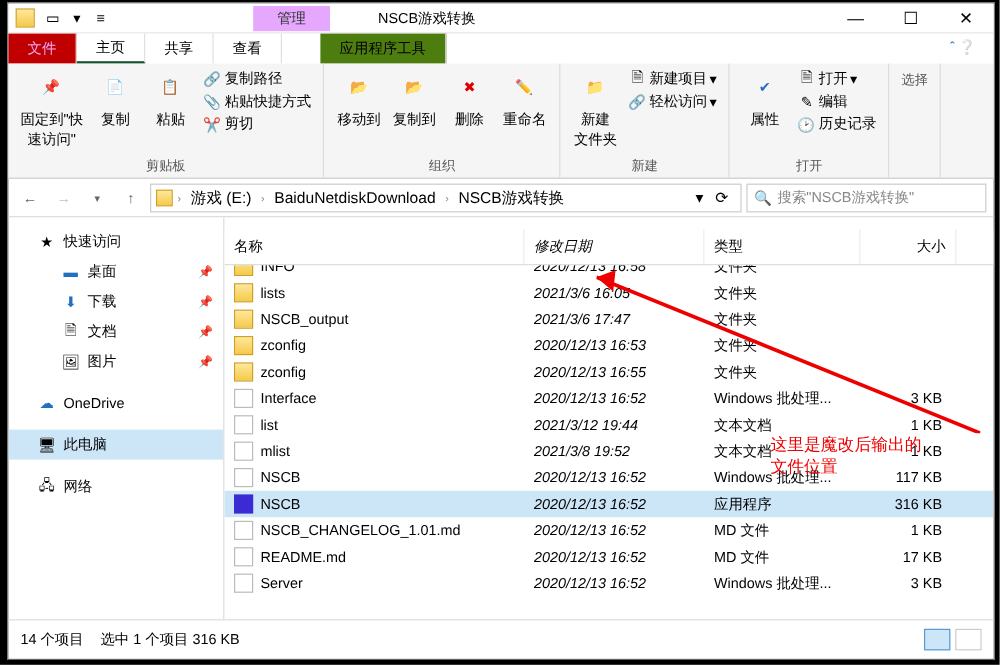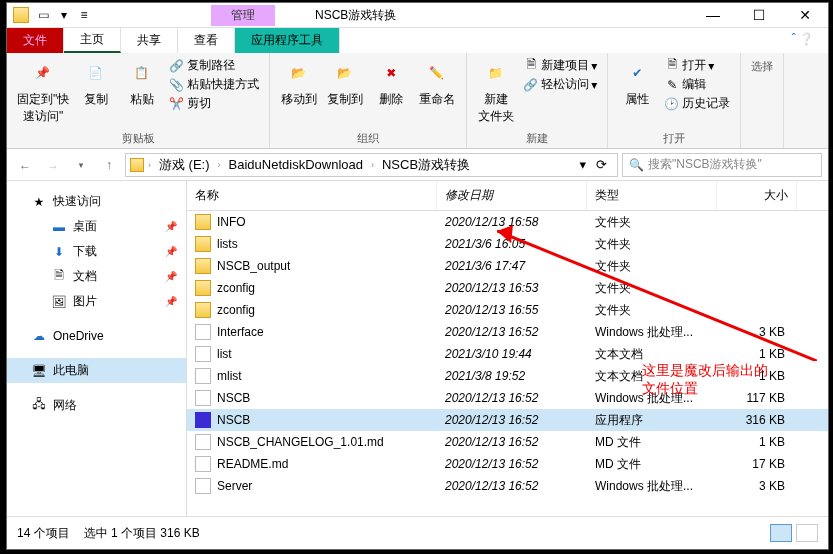--- a/index.html
+++ b/index.html
@@ -13,21 +13,21 @@
   .qat span { width: 14px; height: 14px; display: inline-flex; align-items: center; justify-content: center; }
   .tb-contextual { margin-left: 120px; background: #e6a8ff; color: #333; padding: 2px 20px; font-size: 12px; }
   .tb-title { margin-left: 40px; font-size: 12px; }
   .tb-ctrl { margin-left: auto; display: flex; }
   .tb-ctrl div { width: 46px; height: 25px; display: flex; align-items: center; justify-content: center; font-size: 14px; }
 
   .tabs { height: 25px; display: flex; align-items: stretch; background: #fff; }
   .tab { padding: 4px 16px; font-size: 12px; border-right: 1px solid #e0e0e0; display: flex; align-items: center; }
   .tab.file { background: #c00000; color: #f0abfc; }
   .tab.active { background: #fff; border-bottom: 2px solid #14532d; }
-  .tab.ctx { background: #14b8a6; }
+  .tab.ctx { background: #4d7c0f; margin-left: 32px; }
   .help { margin-left: auto; padding: 4px 14px; color: #2070c0; }
 
   .ribbon { height: 96px; background: #f5f5f5; border-bottom: 1px solid #ccc; display: flex; }
   .rgroup { border-right: 1px solid #ddd; padding: 4px 10px 2px 10px; display: flex; flex-direction: column; align-items: center; justify-content: space-between; }
   .rgroup .label { font-size: 11px; color: #555; padding-top: 2px; }
   .rtop { display: flex; align-items: flex-start; gap: 8px; flex: 1; }
   .rbtn { display: flex; flex-direction: column; align-items: center; gap: 2px; font-size: 12px; min-width: 38px; }
   .rbtn .ico { width: 32px; height: 32px; display: flex; align-items: center; justify-content: center; }
   .rbtn.small { flex-direction: row; min-width: auto; font-size: 12px; }
   .rbtn.small .ico { width: 16px; height: 16px; }
@@ -43,21 +43,21 @@
 
   .body { flex: 1; display: flex; overflow: hidden; }
   .side { width: 180px; border-right: 1px solid #ddd; padding: 8px 0; overflow: auto; }
   .side-item { padding: 4px 8px 4px 24px; display: flex; align-items: center; gap: 6px; font-size: 12px; }
   .side-item .i { width: 16px; height: 16px; display: inline-flex; align-items: center; justify-content: center; }
   .side-item.sub { padding-left: 44px; }
   .side-item.sel { background: #cde6f7; }
   .side-item .pin { margin-left: auto; color: #888; font-size: 10px; }
 
   .list { flex: 1; overflow: auto; font-size: 12px; position: relative; }
-  .lh { display: flex; border-bottom: 1px solid #ddd; background: #fff; position: sticky; top: 0; }
+  .lh { display: flex; border-bottom: 1px solid #ddd; background: #fff; position: sticky; top: 10px; }
   .lh div { padding: 6px 8px; border-right: 1px solid #eee; }
   .c-name { width: 250px; } .c-date { width: 150px; font-style: italic; } .c-type { width: 130px; } .c-size { width: 80px; text-align: right; }
   .row { display: flex; align-items: center; height: 22px; }
   .row.sel { background: #cde6f7; }
   .row .c-name { display: flex; align-items: center; gap: 6px; padding-left: 8px; }
   .row .c-date, .row .c-type { padding-left: 8px; }
   .row .c-size { padding-right: 12px; }
   .fico { width: 16px; height: 16px; flex-shrink: 0; }
   .fico.folder { background: linear-gradient(#ffe89c,#f5c94a); border: 1px solid #d0a020; }
   .fico.file { background: #fff; border: 1px solid #bbb; }
@@ -322,21 +322,21 @@
             </div>
             <div class="c-date">2020/12/13 16:52</div>
             <div class="c-type">Windows 批处理...</div>
             <div class="c-size">3 KB</div>
           </div>
           <div class="row">
             <div class="c-name">
               <span class="fico file"></span>
               <span>list</span>
             </div>
-            <div class="c-date">2021/3/10 19:44</div>
+            <div class="c-date">2021/3/12 19:44</div>
             <div class="c-type">文本文档</div>
             <div class="c-size">1 KB</div>
           </div>
           <div class="row">
             <div class="c-name">
               <span class="fico file"></span>
               <span>mlist</span>
             </div>
             <div class="c-date">2021/3/8 19:52</div>
             <div class="c-type">文本文档</div>

